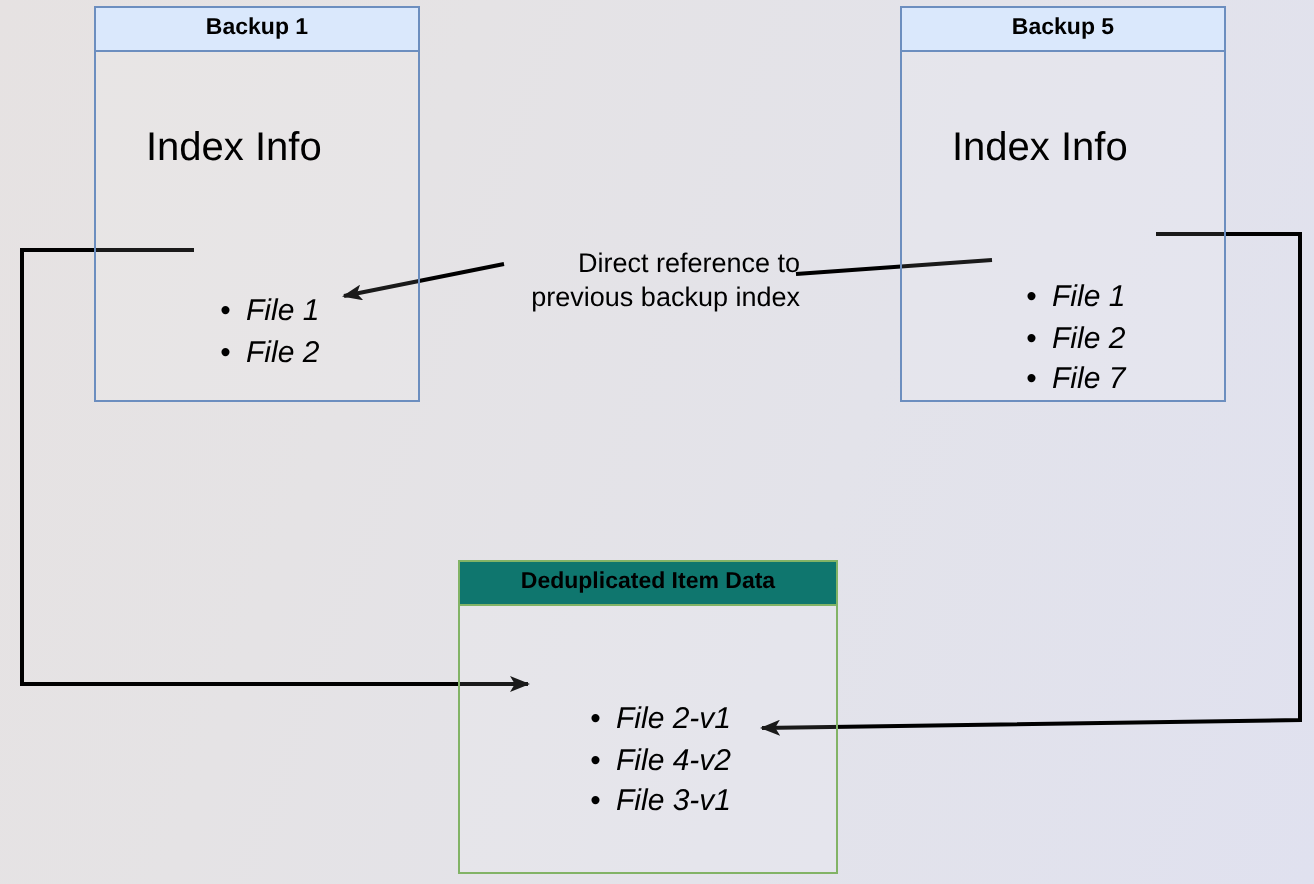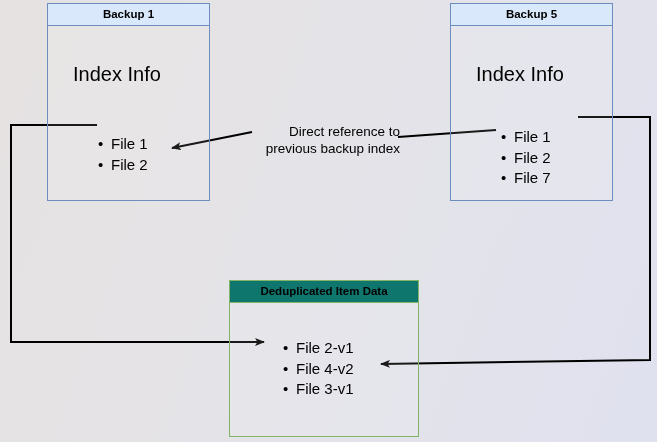--- a/index.html
+++ b/index.html
@@ -55,23 +55,24 @@
     height: calc(100% - 22px);
   }
   .index-label {
     position: absolute;
     font-size: 20px;
     color: #000;
     white-space: nowrap;
   }
   ul.file-list {
     position: absolute;
-    margin: 2px;
+    margin: 14px;
     padding: 0 0 0 16px;
     list-style: none;
+    font-style: italic;
   }
   ul.file-list li {
     position: relative;
     font-size: 15px;
     line-height: 20.5px;
     color: #000;
     white-space: nowrap;
   }
   ul.file-list li::before {
     content: "\2022";

